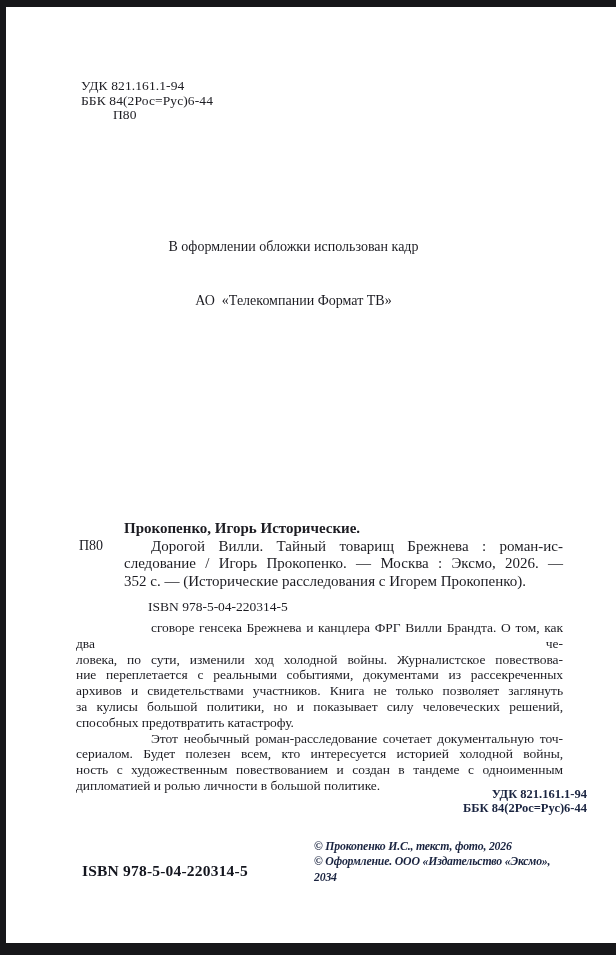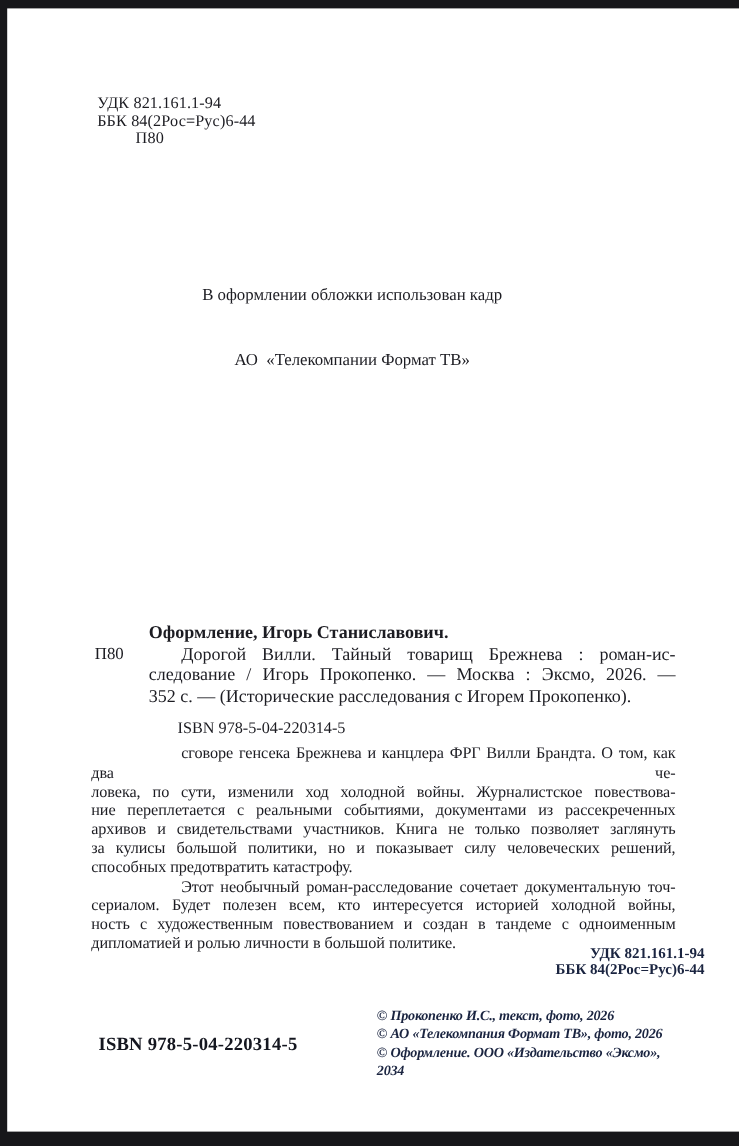--- a/index.html
+++ b/index.html
@@ -101,21 +101,21 @@
     <div>УДК 821.161.1-94</div>
     <div>ББК 84(2Рос=Рус)6-44</div>
     <div class="code-line3">П80</div>
   </div>
 
   <div class="abs cover-note">
     <div>В оформлении обложки использован кадр</div>
     <div>АО&nbsp; «Телекомпании Формат ТВ»</div>
   </div>
 
-  <div class="abs bib-author">Оформление, Игорь Станиславович.</div>
+  <div class="abs bib-author">Прокопенко, Игорь Исторические.</div>
 
   <div class="abs bib-code">П80</div>
 
   <div class="abs bib-record">
       <div class="line just">Дорогой Вилли. Тайный товарищ Брежнева : роман-ис-</div>
       <div class="line just">следование / Игорь Прокопенко. — Москва : Эксмо, 2026. —</div>
       <div class="line">352 с. — (Исторические расследования с Игорем Прокопенко).</div>
     </div>
 
   <div class="abs record-isbn">ISBN 978-5-04-220314-5</div>
@@ -139,17 +139,16 @@
 
   <div class="abs codes-bottom">
     <div>УДК 821.161.1-94</div>
     <div>ББК 84(2Рос=Рус)6-44</div>
   </div>
 
   <div class="abs footer-isbn">ISBN 978-5-04-220314-5</div>
 
   <div class="abs copyrights">
       <div class="line">© Прокопенко И.С., текст, фото, 2026</div>
-      <div class="line">© АО «Телекомпания Формат ТВ», фото, 2026</div>
       <div class="line">© Оформление. ООО «Издательство «Эксмо», 2034</div>
     </div>
 
 </div>
 
 </body></html>

